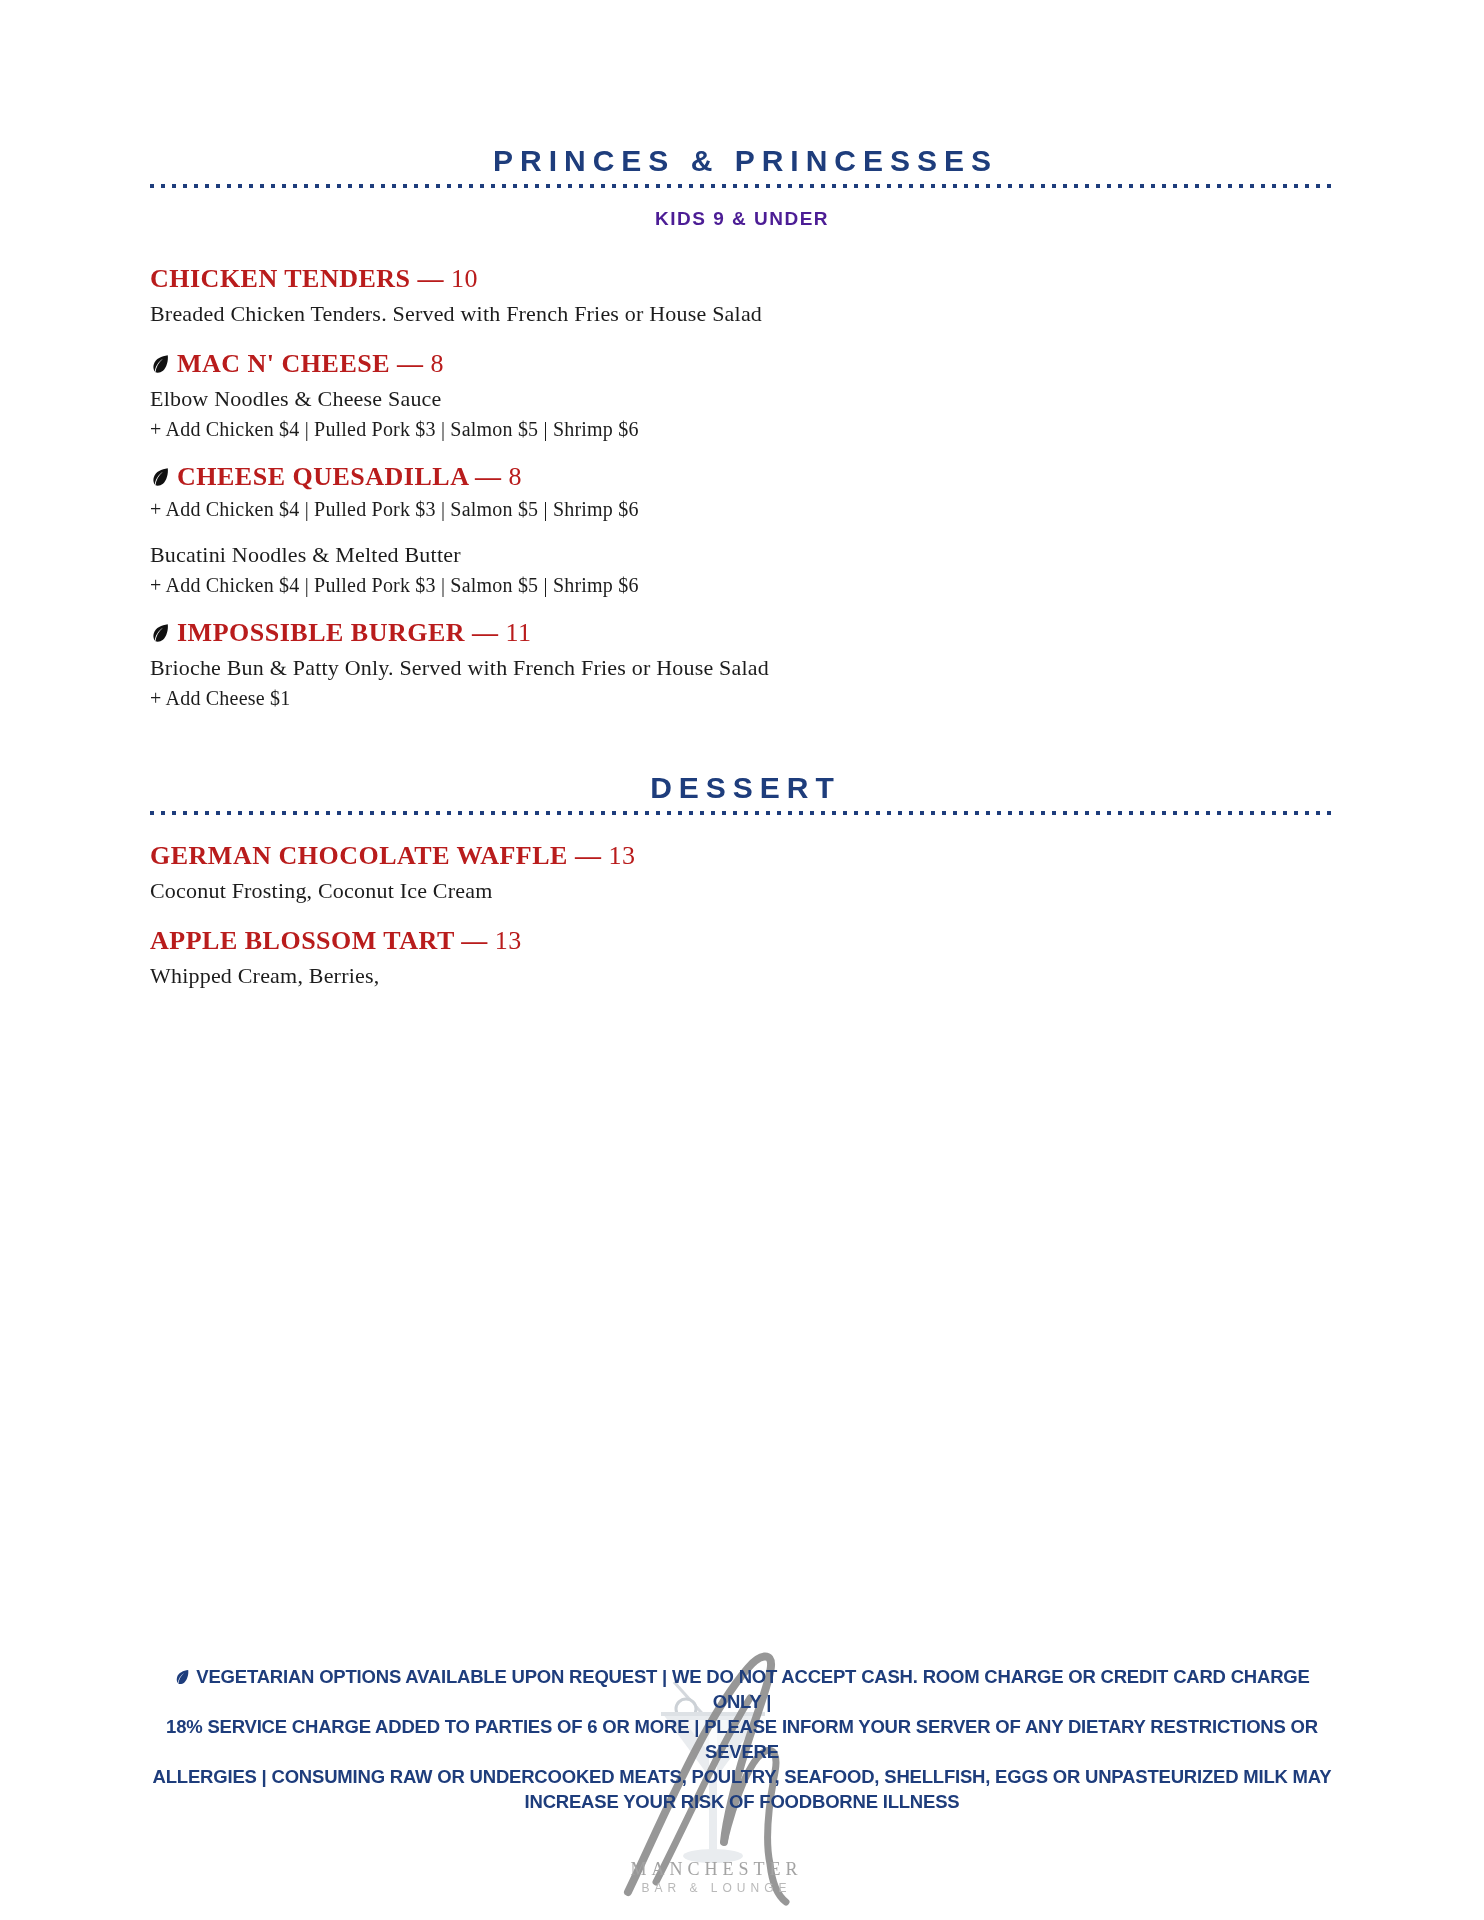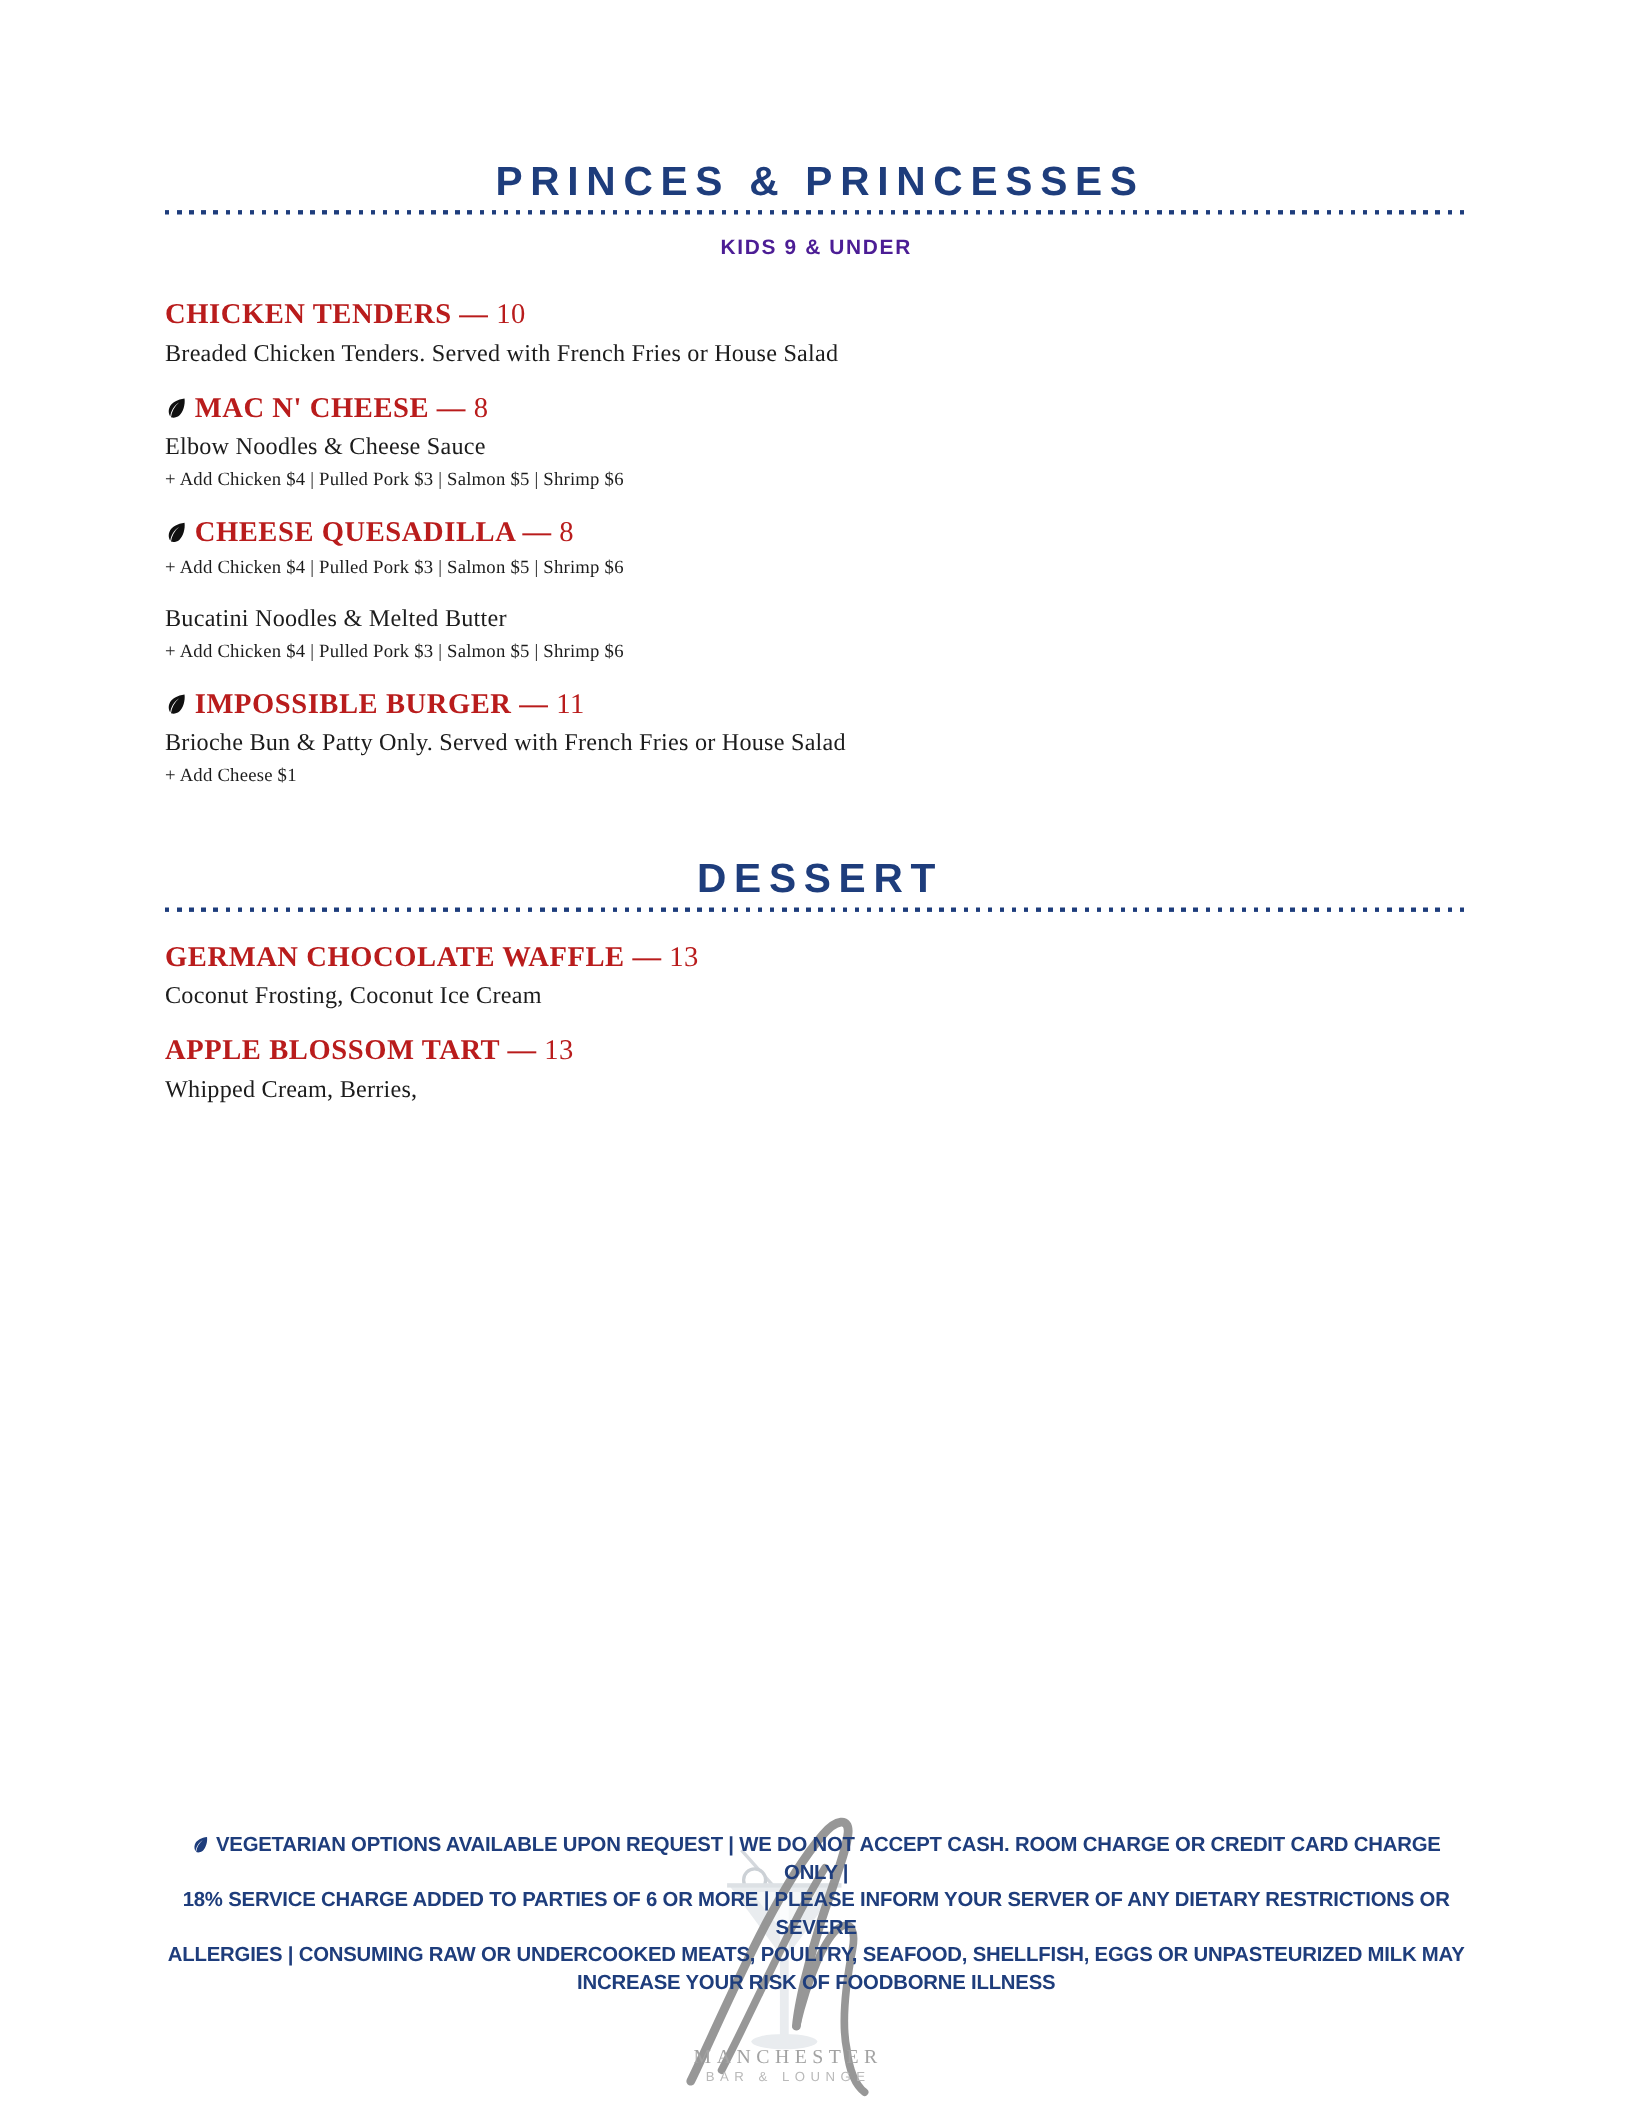--- a/index.html
+++ b/index.html
@@ -8,21 +8,21 @@
     overflow:hidden; font-family:"Liberation Serif", serif; color:#1c1c1c;
   }
   .content { position:absolute; left:150px; top:0; width:1184px; }
 
   section.menu-section { margin:0; }
   section.menu-section.first { margin-top:146px; }
   section.menu-section + section.menu-section { margin-top:62px; }
 
   .sec-title {
     margin:0; text-align:center; line-height:1;
-    font-family:"Liberation Sans", sans-serif; font-weight:700; font-size:37px;
+    font-family:"Liberation Sans", sans-serif; font-weight:700; font-size:30px;
     letter-spacing:7px; text-indent:7px; color:#1e3d7c;
   }
   .dots {
     height:4px; margin-top:8px;
     background:repeating-linear-gradient(to right, #1e3d7c 0 4px, transparent 4px 11px);
   }
   .sec-sub {
     margin-top:20px; text-align:center; line-height:22px;
     font-family:"Liberation Sans", sans-serif; font-weight:700; font-size:19px;
     letter-spacing:1.5px; color:#4c1d95;
@@ -33,21 +33,21 @@
   .item { margin-bottom:18px; }
   .item:last-child { margin-bottom:0; }
   .item-title {
     margin:0; font-size:26px; font-weight:700; line-height:34px;
     color:#b91c1c; letter-spacing:0.5px;
   }
   .item-title .leaf-icon { display:inline-block; width:20px; height:20px; vertical-align:-2px; margin-right:7px; }
   .item-title .leaf-icon svg { display:block; width:100%; height:100%; fill:#101010; }
   .item-price { font-weight:400; }
   .item-desc { font-size:22px; line-height:30px; margin-top:3px; letter-spacing:0.2px; }
-  .item-addons { font-size:17px; line-height:26px; margin-top:2px; letter-spacing:0.2px; }
+  .item-addons { font-size:20px; line-height:26px; margin-top:2px; letter-spacing:0.2px; }
   .item-addons:empty, .sec-sub:empty { display:none; }
 
   .footer {
     position:absolute; left:150px; top:1664px; width:1184px; z-index:3;
     text-align:center; font-family:"Liberation Sans", sans-serif;
     font-weight:700; font-size:18.5px; line-height:25px; letter-spacing:-0.2px;
     color:#1e3d7c;
   }
   .footer .leaf-icon { display:inline-block; width:16px; height:16px; vertical-align:-2px; margin-right:6px; }
   .footer .leaf-icon svg { display:block; width:100%; height:100%; fill:#1e3d7c; }

